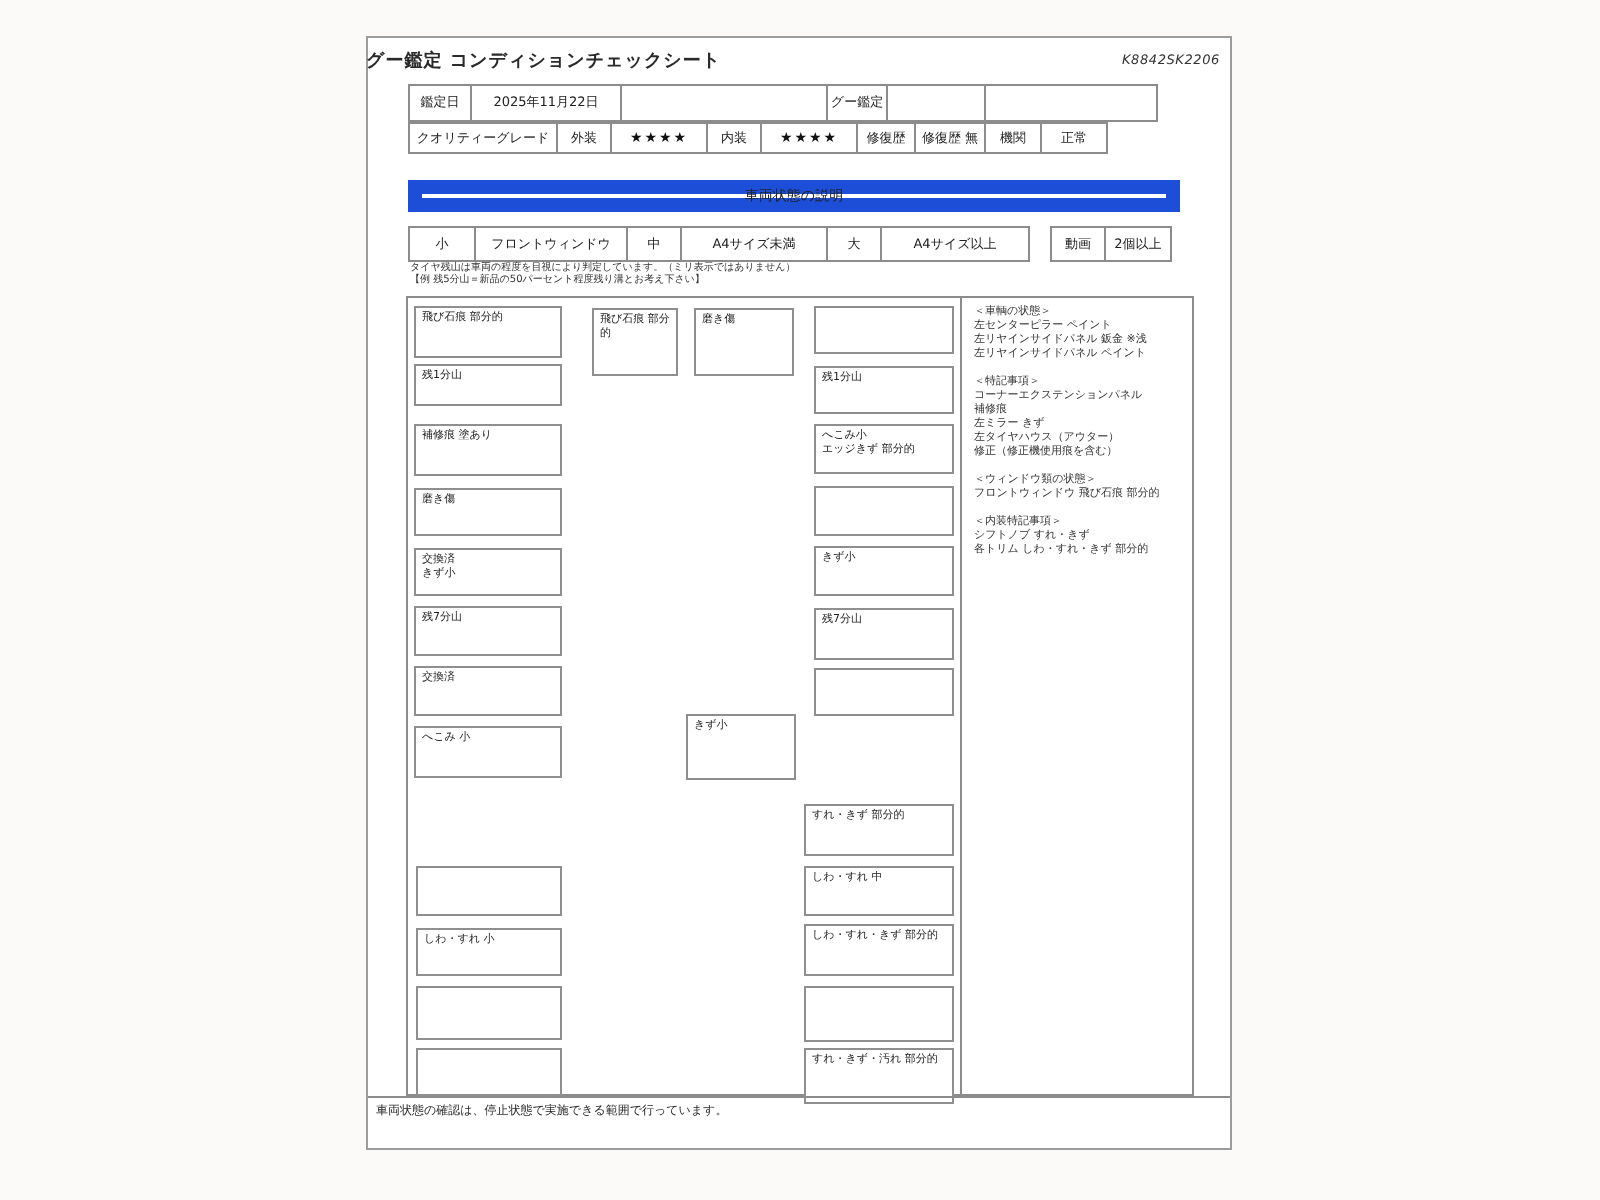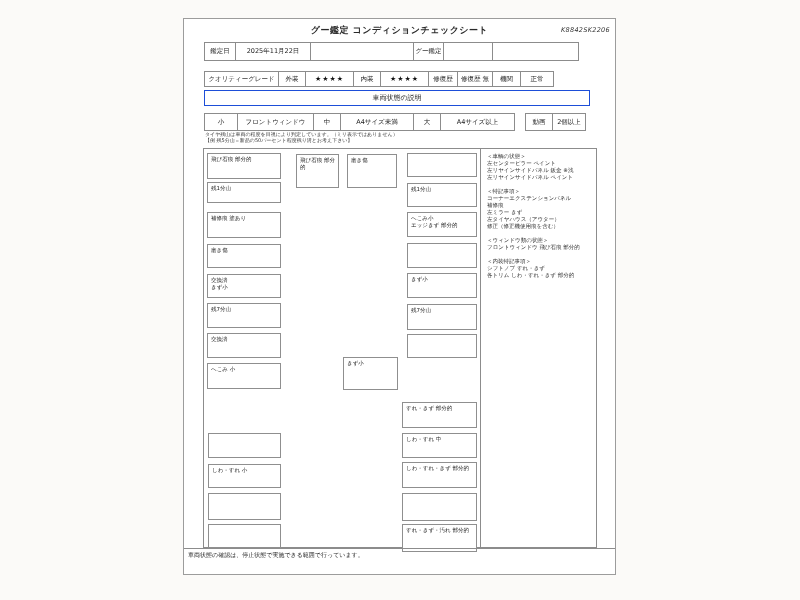--- a/index.html
+++ b/index.html
@@ -7,38 +7,38 @@
     width:800px;height:600px;position:relative;overflow:hidden;
     background:#fbfaf8;
     font-family:"DejaVu Sans","Liberation Sans",sans-serif;
     color:#222;
   }
   .sheet{
     position:absolute;left:183px;top:18px;width:433px;height:557px;
     background:#ffffff;border:1px solid #9c9c9c;box-sizing:border-box;
   }
   .title{
-    position:absolute;left:183px;top:24px;width:433px;text-align:center;
+    position:absolute;left:183px;top:24px;width:433px;text-align:left;
     font-size:9px;font-weight:bold;letter-spacing:.5px;color:#2a2a2a;
   }
   .sheet-code{
     position:absolute;left:500px;top:26px;width:110px;text-align:right;
     font-size:6.5px;color:#333;letter-spacing:.3px;font-style:italic;
   }
   .trow{position:absolute;display:flex;border:1px solid #8c8c8c;background:#fff;}
   .cell{
     display:flex;align-items:center;justify-content:center;
     border-right:1px solid #8c8c8c;box-sizing:border-box;height:100%;
     font-size:6.5px;color:#222;white-space:nowrap;overflow:hidden;
   }
   .cell:last-child{border-right:none;}
   .stars{font-size:7px;letter-spacing:1px;color:#111;}
   .section-bar{
     position:absolute;left:204px;top:90px;width:386px;height:16px;
-    border:1px solid #1d4ed8;display:flex;align-items:center;justify-content:center;
+    border:7px solid #1d4ed8;display:flex;align-items:center;justify-content:center;
     font-size:7px;box-sizing:border-box;background:#fff;
   }
   .tire-note{
     position:absolute;left:205px;top:131px;width:300px;
     font-size:5px;line-height:6px;color:#333;
   }
   .main-frame{
     position:absolute;left:203px;top:148px;width:394px;height:400px;
     border:1px solid #8c8c8c;box-sizing:border-box;background:#fff;
   }
@@ -133,21 +133,21 @@
 
 <div class="trow" style="left:204px;top:42px;width:373px;height:17px">
   <div class="cell" style="width:31px">鑑定日</div>
   <div class="cell" style="width:75px">2025年11月22日</div>
   <div class="cell" style="width:103px"></div>
   <div class="cell" style="width:30px">グー鑑定</div>
   <div class="cell" style="width:49px"></div>
   <div class="cell" style="width:85px"></div>
 </div>
 
-<div class="trow" style="left:204px;top:71px;width:348px;height:14px">
+<div class="trow" style="left:204px;top:61px;width:348px;height:14px">
   <div class="cell" style="width:74px">クオリティーグレード</div>
   <div class="cell" style="width:27px">外装</div>
   <div class="cell stars" style="width:48px">★★★★</div>
   <div class="cell" style="width:27px">内装</div>
   <div class="cell stars" style="width:48px">★★★★</div>
   <div class="cell" style="width:29px">修復歴</div>
   <div class="cell" style="width:35px">修復歴 無</div>
   <div class="cell" style="width:28px">機関</div>
   <div class="cell" style="width:32px">正常</div>
 </div>

